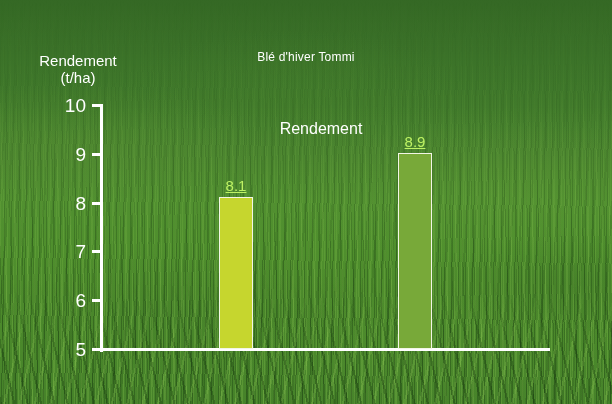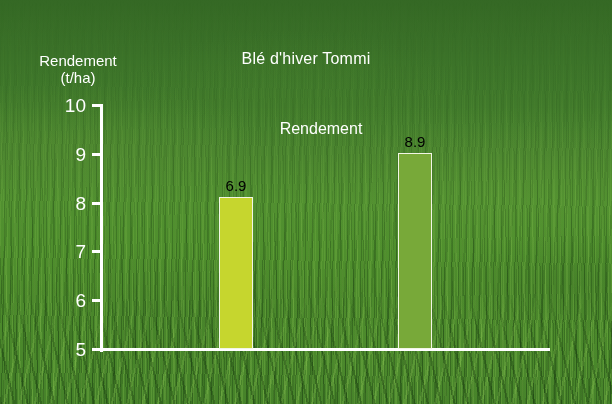--- a/index.html
+++ b/index.html
@@ -123,21 +123,21 @@
     mask-image: linear-gradient(to bottom, rgba(0,0,0,0) 0%, rgba(0,0,0,0.9) 55%, rgba(0,0,0,1) 100%);
   }
 
   
   .chart-title {
     position: absolute;
     left: 0; right: 0;
     top: 50px;
     text-align: center;
     color: #ffffff;
-    font-size: 16px;
+    font-size: 12px;
     letter-spacing: 0.2px;
     white-space: nowrap;
   }
   .axis-title {
     position: absolute;
     left: 18px;
     top: 52px;
     width: 120px;
     text-align: center;
     color: #ffffff;
@@ -201,25 +201,26 @@
     height: 15px;
   }
 
   .bar {
     position: absolute;
     box-sizing: border-box;
     border: 1.5px solid #f2f6e6;
   }
   .bar-value {
     position: absolute;
-    color: #000000;
+    color: #bef264;
     font-size: 15px;
     line-height: 15px;
     text-align: center;
     white-space: nowrap;
+    text-decoration: underline;
   }
 </style>
 </head>
 <body>
 
 <div id="stage">
 
   <div class="bg-base"></div>
   <div class="bg-horizon"></div>
   <div class="bg-blotch"></div>
@@ -260,19 +261,19 @@
       <div class="tick-label">7</div>
     </div>
     <div class="tick-label-wrap" style="top:293px;">
       <div class="tick-label">6</div>
     </div>
     <div class="tick-label-wrap" style="top:342px;">
       <div class="tick-label">5</div>
     </div>
 
     <div class="bar" style="left:219px; top:197px; width:34px; height:152px; background:#C6D62E;"></div>
-    <div class="bar-value" style="left:202px; top:178px; width:68px;">6.9</div>
+    <div class="bar-value" style="left:202px; top:178px; width:68px;">8.1</div>
 
     <div class="bar" style="left:398px; top:153px; width:34px; height:196px; background:#78A939;"></div>
     <div class="bar-value" style="left:381px; top:134px; width:68px;">8.9</div>
 
   </div>
 </div>
 
 </body></html>

